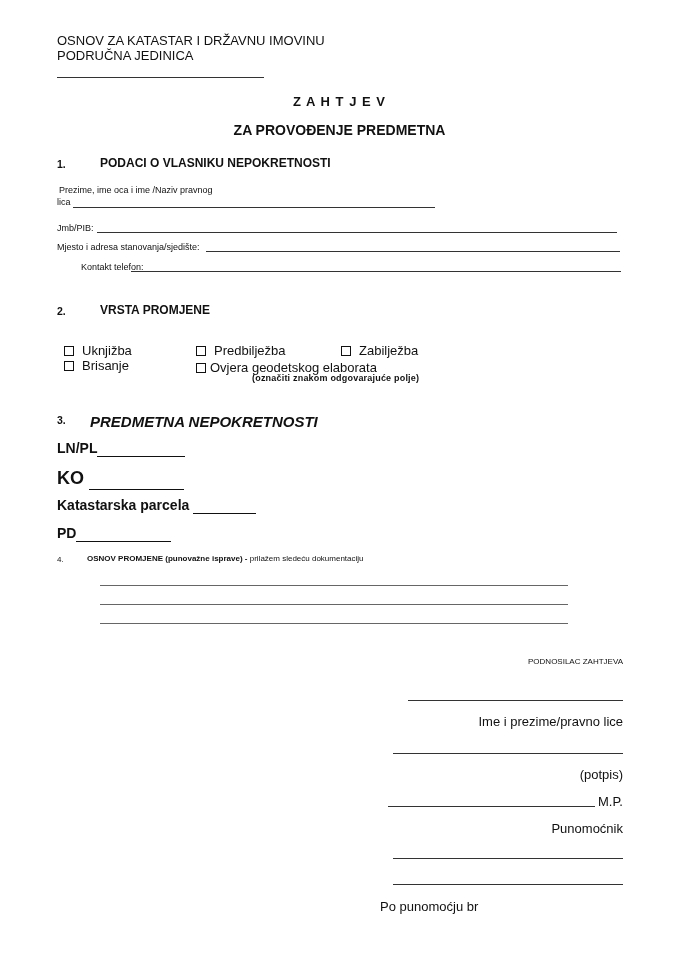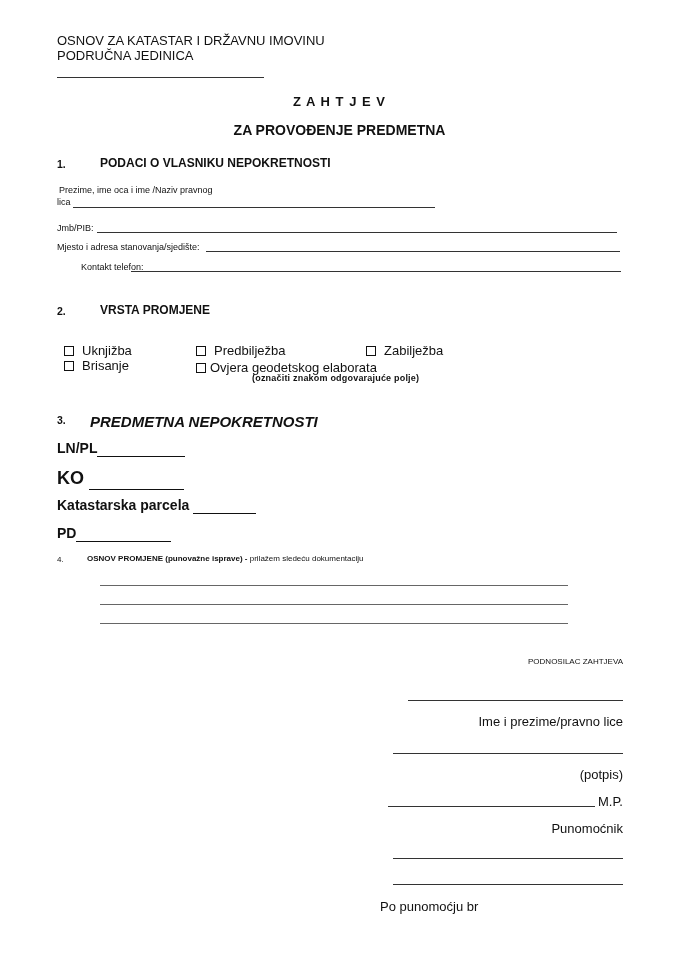--- a/index.html
+++ b/index.html
@@ -45,21 +45,21 @@
 
 <div class="abs f11 b" style="left:57px; top:305px;">2.</div>
 <div class="abs b" style="left:100px; top:303px; font-size:12px;">VRSTA PROMJENE</div>
 
 <div class="abs f13" style="left:64px; top:343px;">
   <span class="cb"></span><span>Uknjižba</span>
 </div>
 <div class="abs f13" style="left:196px; top:343px;">
   <span class="cb"></span><span>Predbilježba</span>
 </div>
-<div class="abs f13" style="left:341px; top:343px;margin-left:25px;">
+<div class="abs f13" style="left:341px; top:343px;">
   <span class="cb"></span><span>Zabilježba</span>
 </div>
 <div class="abs f13" style="left:64px; top:358px;">
   <span class="cb"></span><span>Brisanje</span>
 </div>
 <div class="abs f13" style="left:196px; top:360px;">
   <span class="cb" style="margin-right:4px;"></span><span>Ovjera geodetskog elaborata</span>
 </div>
 <div class="abs f9 b" style="left:252px; top:373px; letter-spacing:0.2px;">(označiti znakom odgovarajuće polje)</div>
 

